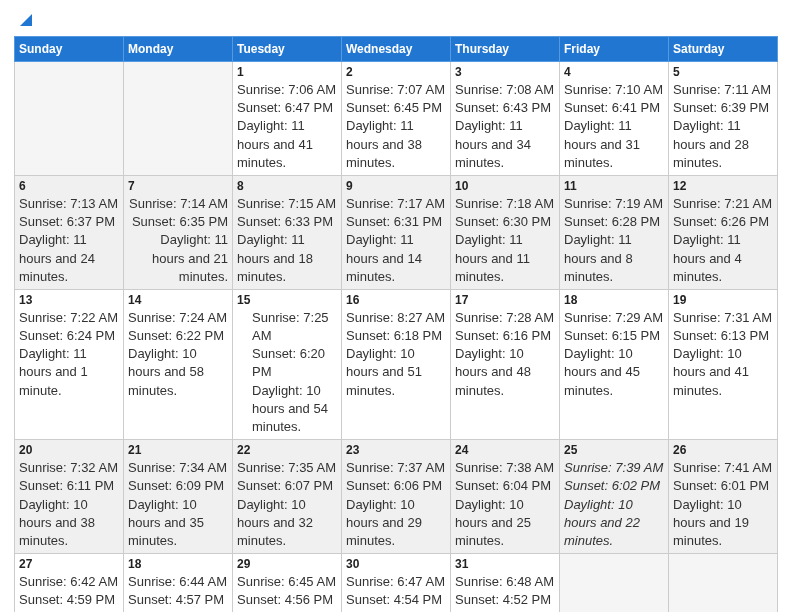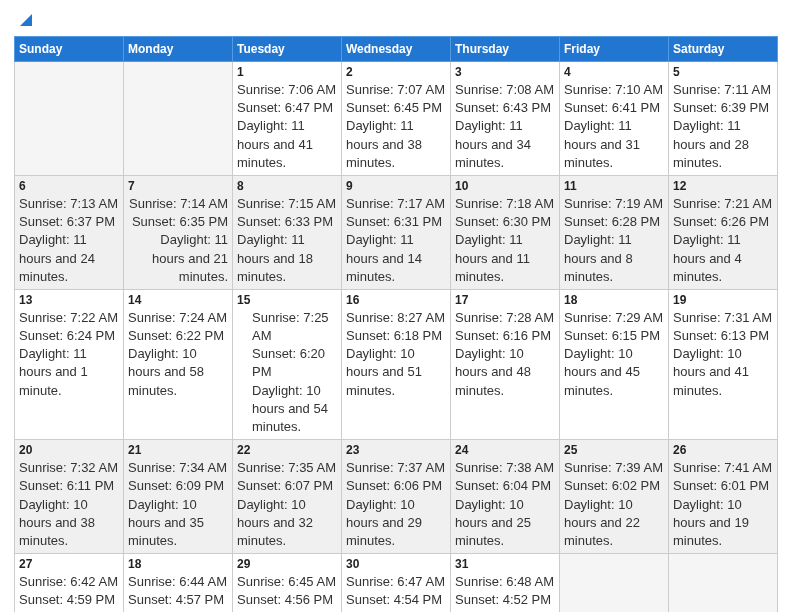--- a/index.html
+++ b/index.html
@@ -282,21 +282,21 @@
 Daylight: 10 hours and 29 minutes.</div>
           </td>
           <td>
             <div class="day-number">24</div>
             <div class="day-info" style="white-space: pre-line;">Sunrise: 7:38 AM
 Sunset: 6:04 PM
 Daylight: 10 hours and 25 minutes.</div>
           </td>
           <td>
             <div class="day-number">25</div>
-            <div class="day-info" style="white-space: pre-line;">Sunrise: 7:39 AM
+            <div class="day-info" style="white-space: pre-line; font-style: italic;">Sunrise: 7:39 AM
 Sunset: 6:02 PM
 Daylight: 10 hours and 22 minutes.</div>
           </td>
           <td>
             <div class="day-number">26</div>
             <div class="day-info" style="white-space: pre-line;">Sunrise: 7:41 AM
 Sunset: 6:01 PM
 Daylight: 10 hours and 19 minutes.</div>
           </td>
         </tr>

